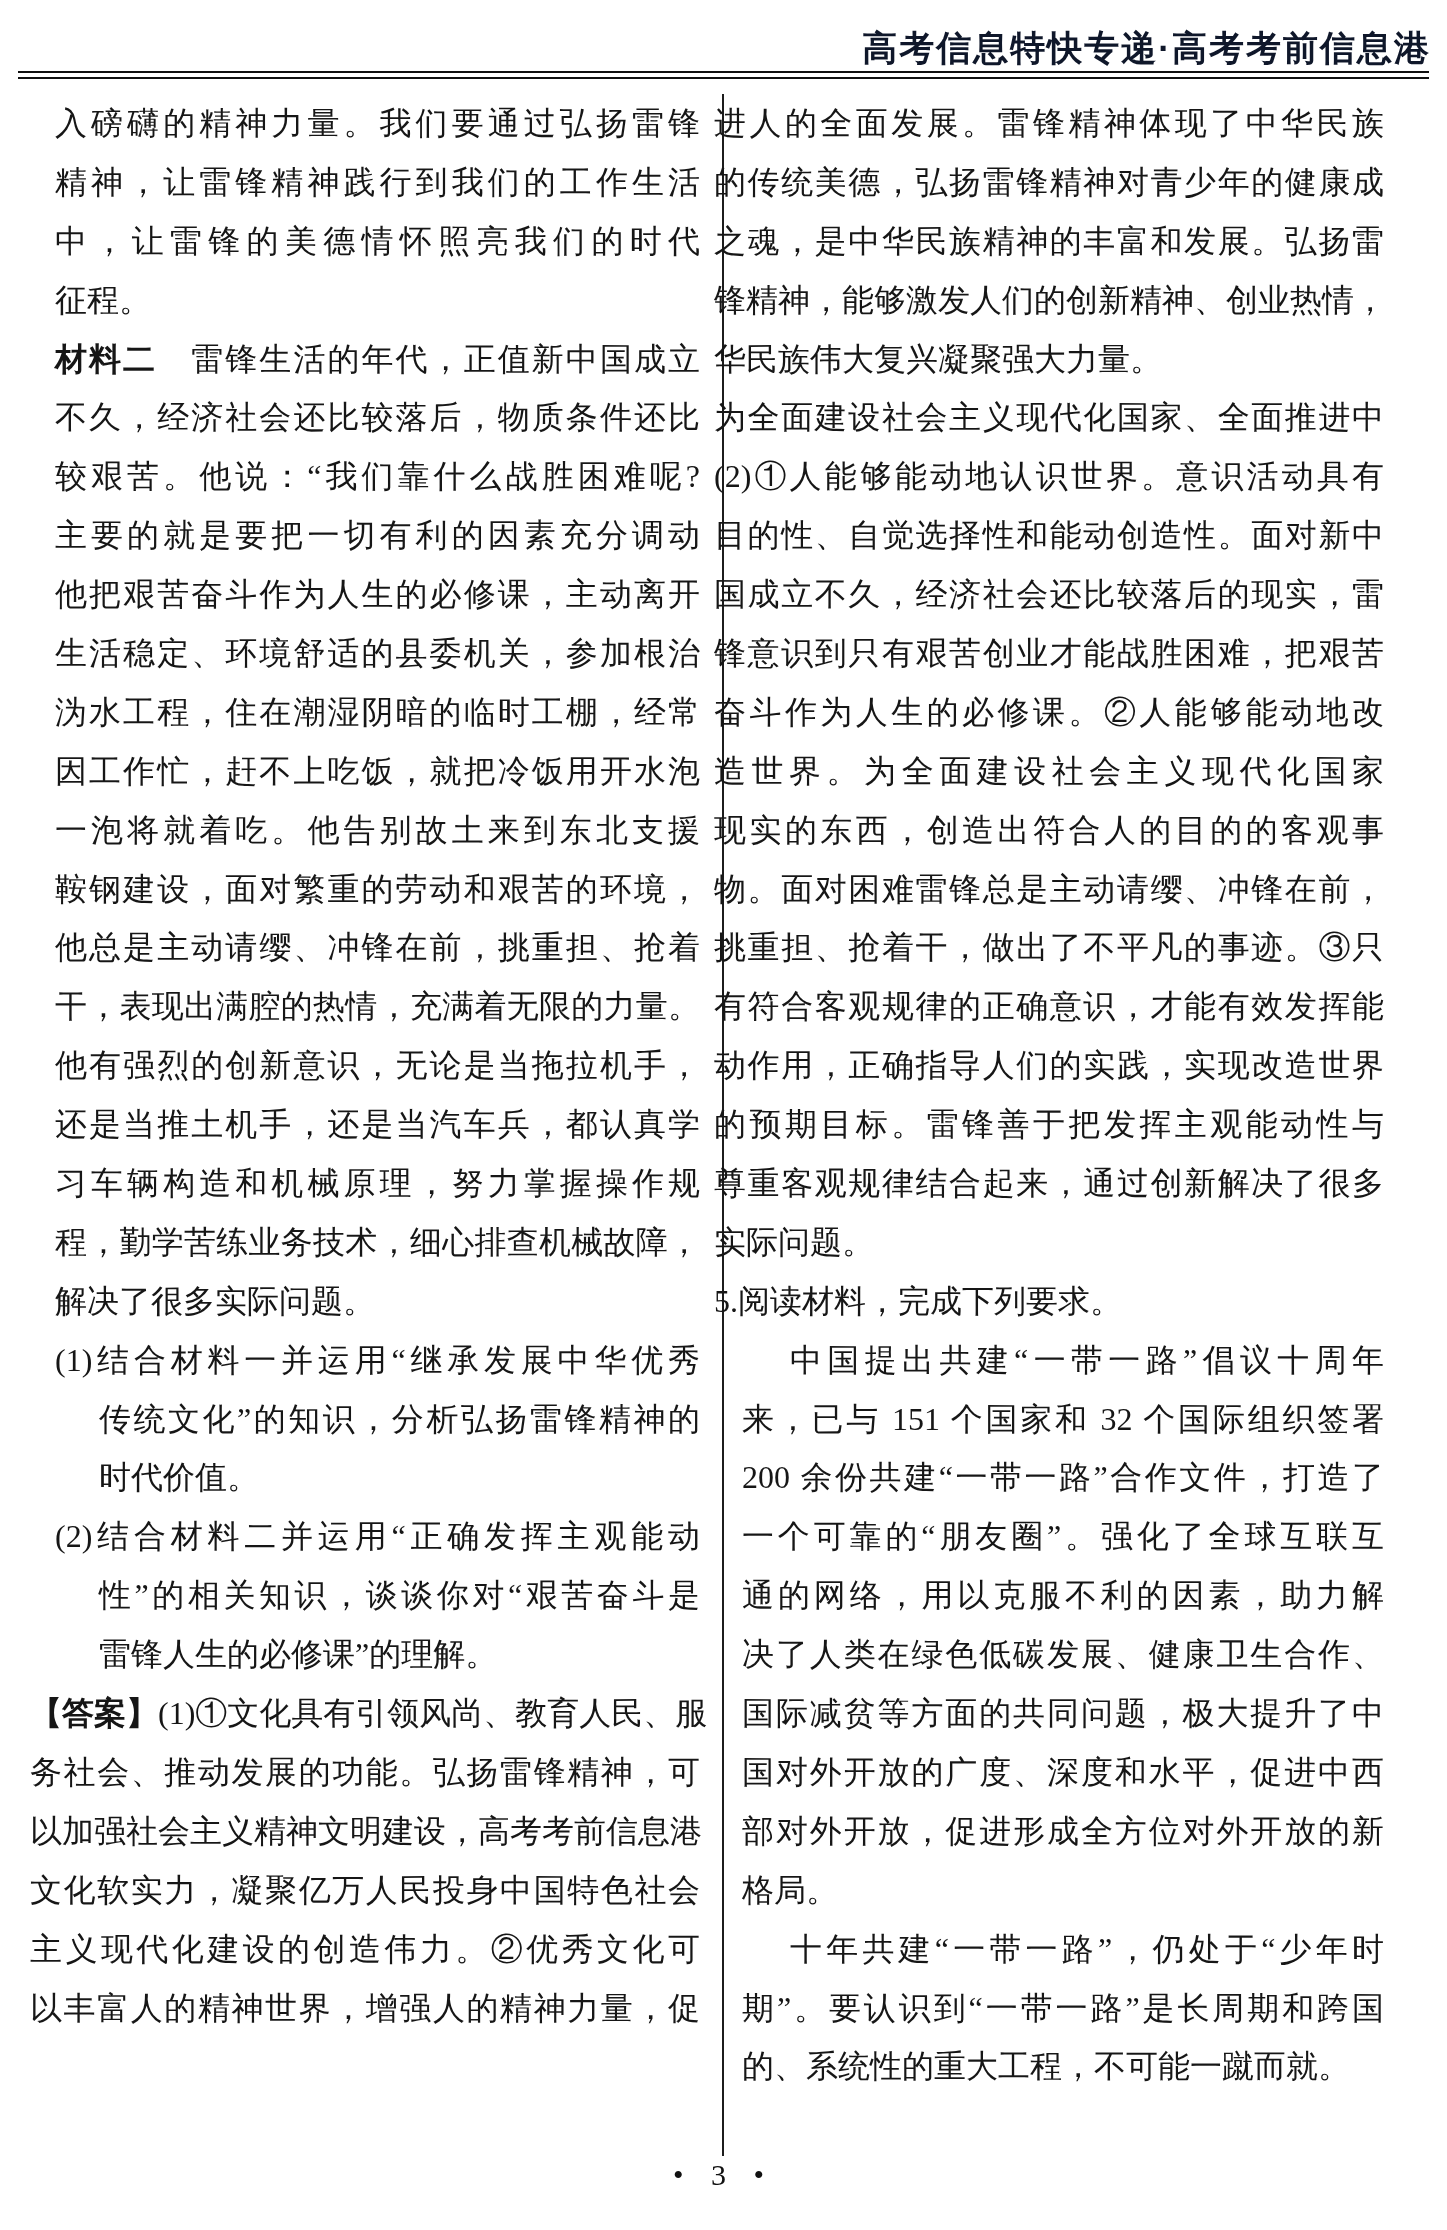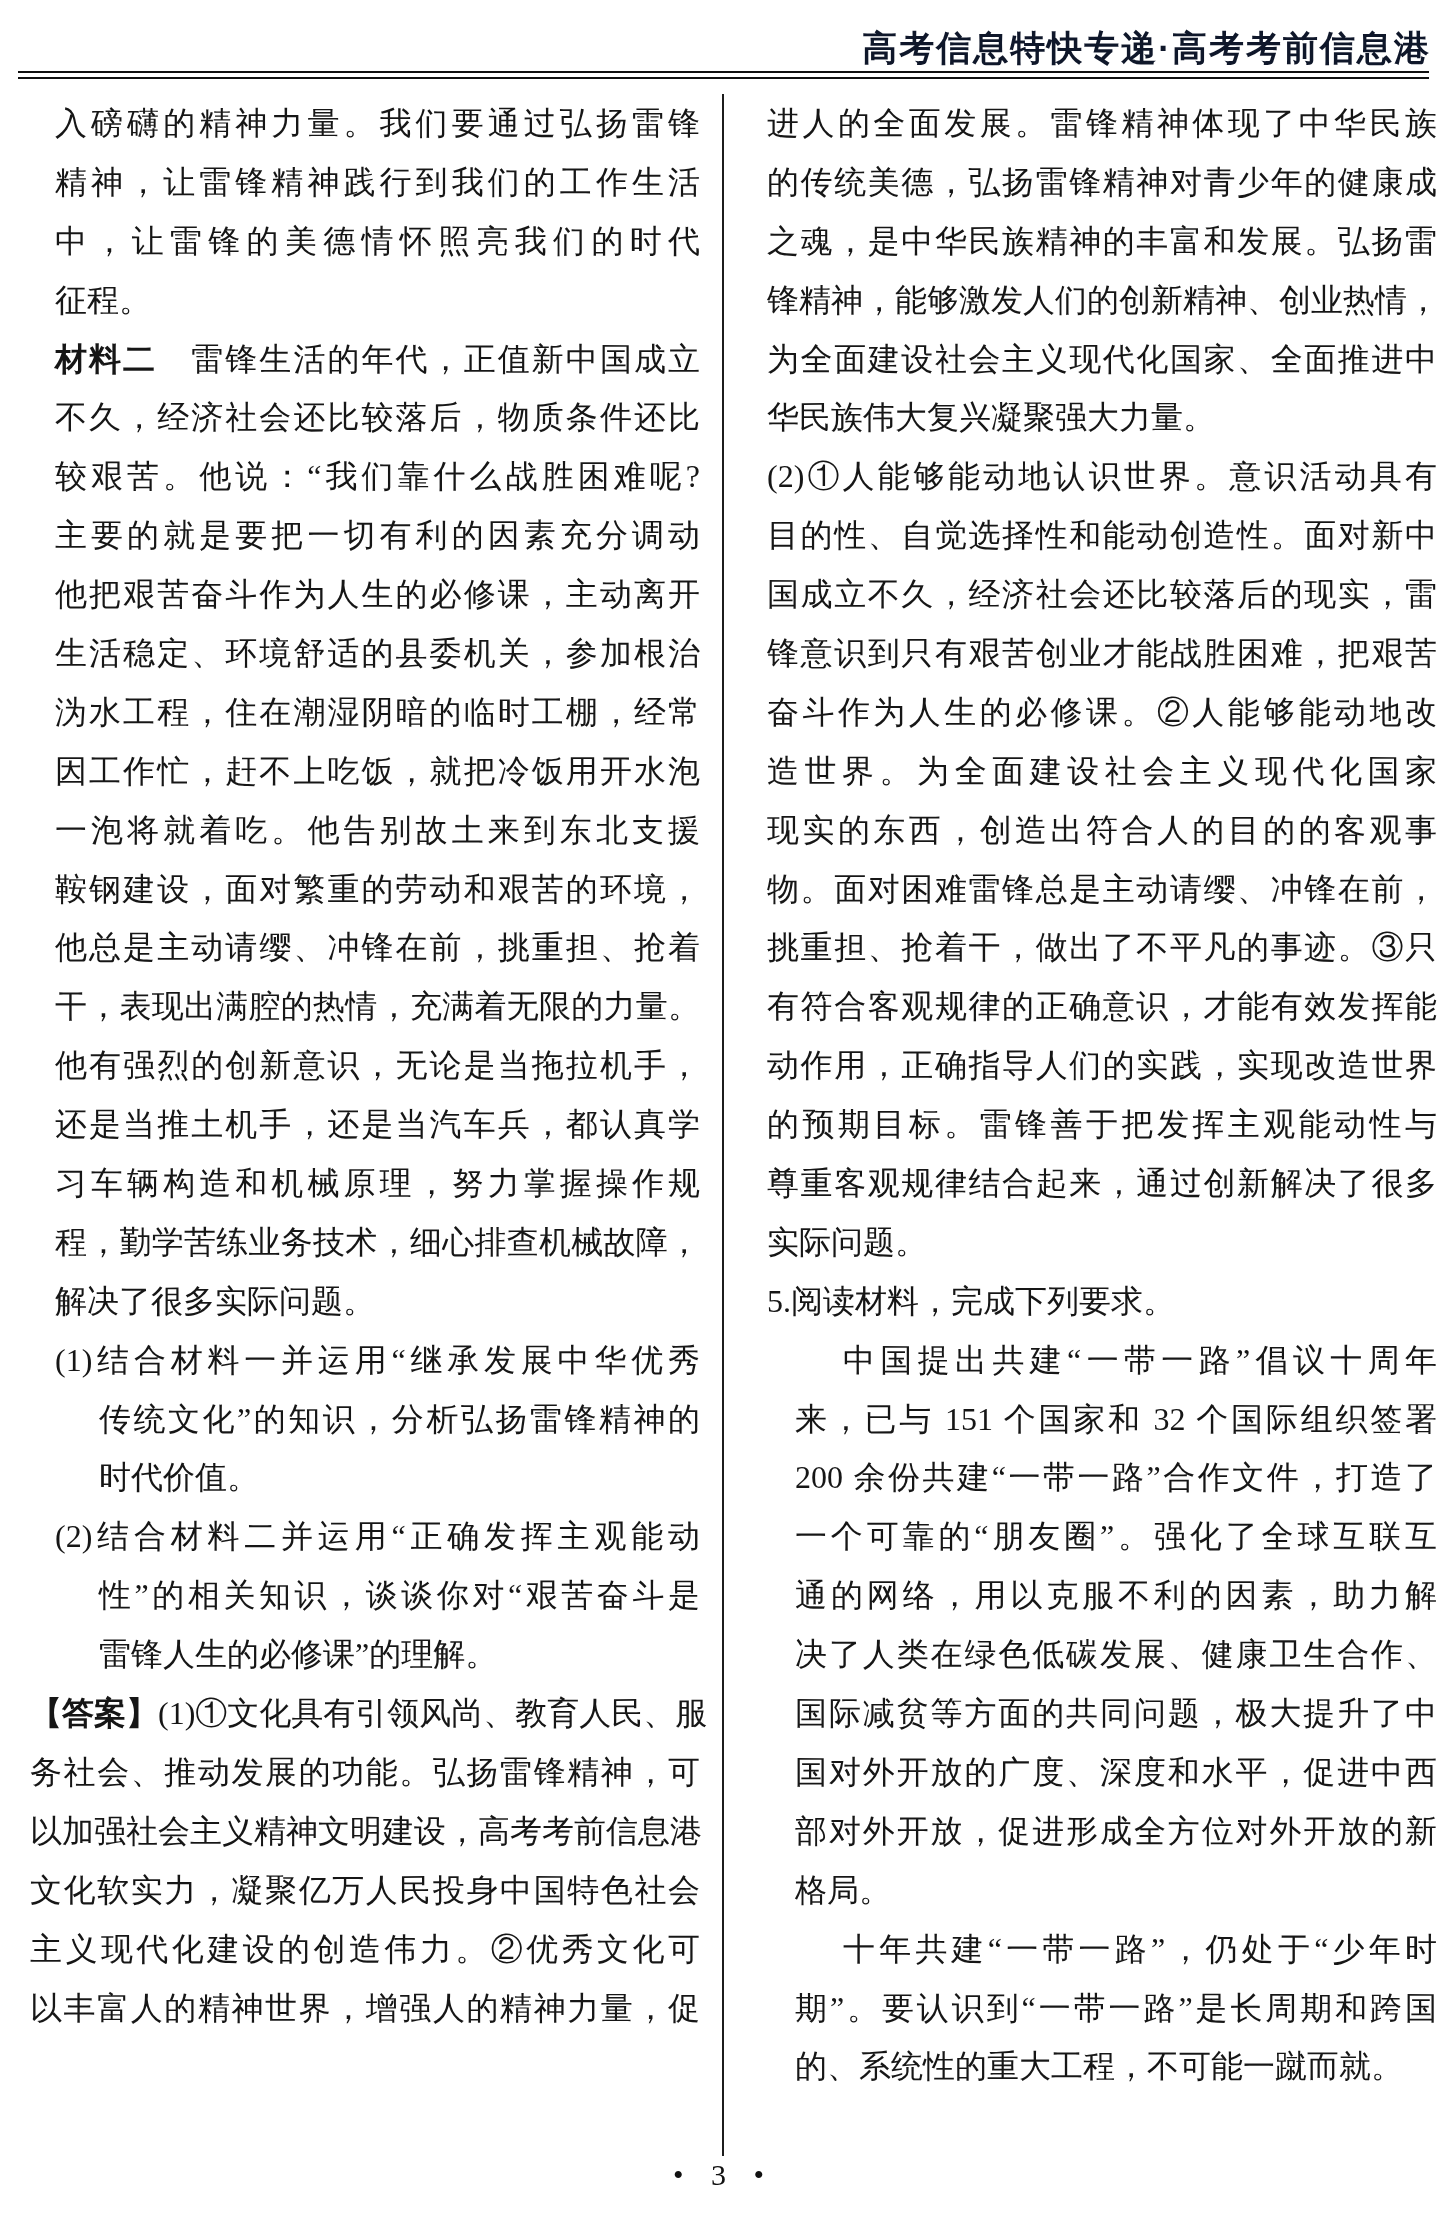--- a/index.html
+++ b/index.html
@@ -23,21 +23,21 @@
     height:4px;
     border-top:2px solid #101010;
     border-bottom:2px solid #101010;
   }
   .divider{
     position:absolute;left:722px;top:94px;
     width:2px;height:2062px;background:#1c1c1c;
   }
   .col{position:absolute;top:94px;}
   .col-left{left:55px;width:645px;}
-  .col-right{left:767px;width:670px;}
+  .col-right{left:714px;width:670px;}
   .line{
     height:58.9px;line-height:58.9px;font-size:32px;
     white-space:nowrap;
     text-align:justify;
     text-align-last:justify;
     text-justify:inter-character;
   }
   .line.end{text-align-last:left;}
   .col-left .hang{padding-left:44px;}
   .col-left .answer{margin-left:-25px;}
@@ -98,22 +98,22 @@
       <div class="line answer">以丰富人的精神世界，增强人的精神力量，促</div>
     </div>
 
   <div class="divider"></div>
 
   <div class="col col-right" id="col-right">
       <div class="line">进人的全面发展。雷锋精神体现了中华民族</div>
       <div class="line">的传统美德，弘扬雷锋精神对青少年的健康成</div>
       <div class="line">之魂，是中华民族精神的丰富和发展。弘扬雷</div>
       <div class="line">锋精神，能够激发人们的创新精神、创业热情，</div>
+      <div class="line end">华民族伟大复兴凝聚强大力量。</div>
       <div class="line">为全面建设社会主义现代化国家、全面推进中</div>
-      <div class="line end">华民族伟大复兴凝聚强大力量。</div>
       <div class="line">(2)①人能够能动地认识世界。意识活动具有</div>
       <div class="line">目的性、自觉选择性和能动创造性。面对新中</div>
       <div class="line">国成立不久，经济社会还比较落后的现实，雷</div>
       <div class="line">锋意识到只有艰苦创业才能战胜困难，把艰苦</div>
       <div class="line">奋斗作为人生的必修课。②人能够能动地改</div>
       <div class="line">造世界。为全面建设社会主义现代化国家</div>
       <div class="line">现实的东西，创造出符合人的目的的客观事</div>
       <div class="line">物。面对困难雷锋总是主动请缨、冲锋在前，</div>
       <div class="line">挑重担、抢着干，做出了不平凡的事迹。③只</div>
       <div class="line">有符合客观规律的正确意识，才能有效发挥能</div>

